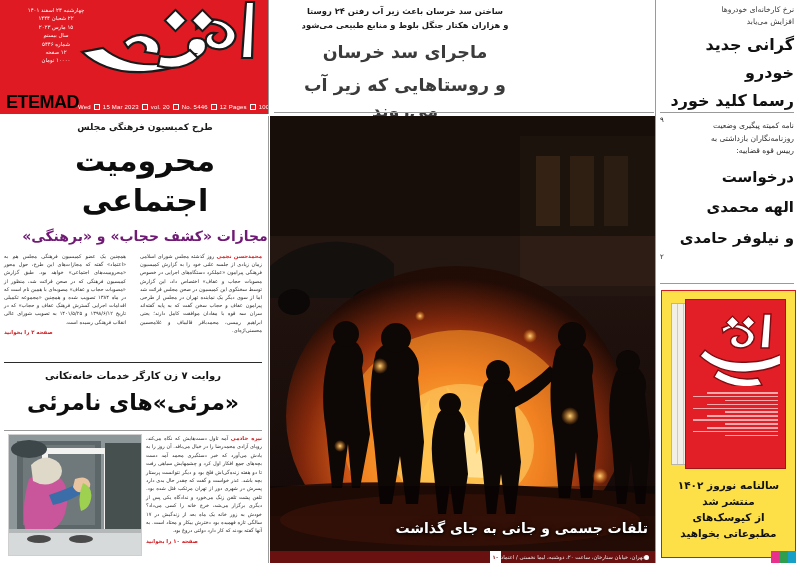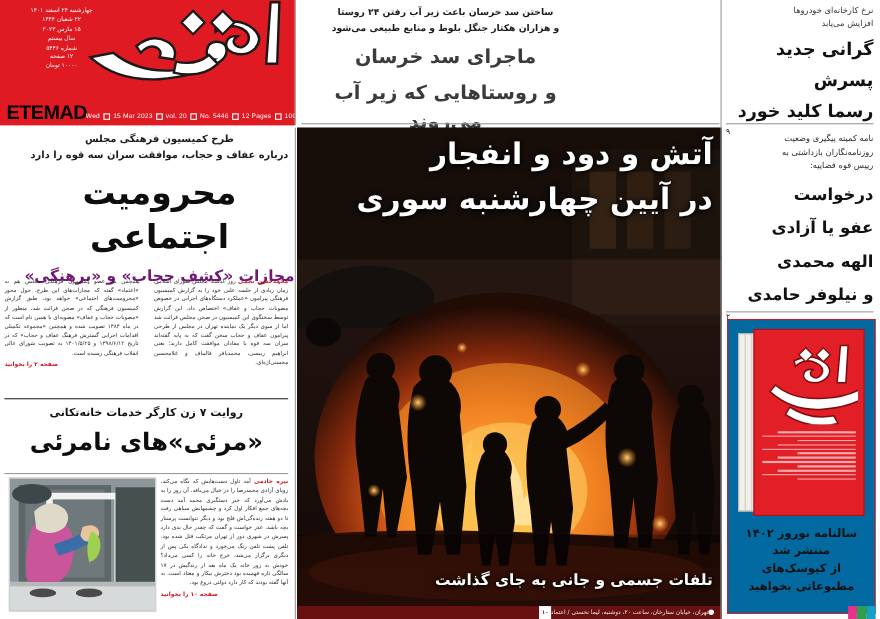--- a/index.html
+++ b/index.html
@@ -41,21 +41,21 @@
   .tr-head{font-size:16px;line-height:23px;font-weight:bold;color:#111;margin-top:5px;}
   .pagenum{font-size:7px;color:#222;margin-top:4px;}
 
   
   .right-2{position:absolute;left:660px;top:120px;width:134px;}
   .r2-kicker{font-size:7.6px;line-height:12.5px;color:#2e2e2e;}
   .r2-head{font-size:15px;line-height:22.5px;font-weight:bold;color:#111;margin-top:8px;}
 
   
   .adbox{position:absolute;left:661px;top:290px;width:133px;height:266px;
-         border:1.6px solid #d11a1f;background:#0369a1;}
+         border:1.6px solid #d11a1f;background:#fde047;}
   .ad-book{position:absolute;left:9px;top:8px;width:113px;height:170px;}
   .ad-pages{position:absolute;left:0;top:4px;width:22px;height:160px;background:#f2efe9;
             border:1px solid #b9b4ab;}
   .ad-pages:after{content:"";position:absolute;left:5px;top:0;width:1px;height:100%;background:#cfcac1;}
   .ad-pages:before{content:"";position:absolute;left:11px;top:0;width:1px;height:100%;background:#cfcac1;}
   .ad-cover{position:absolute;left:14px;top:0;width:99px;height:168px;background:#e21f26;
             border:1px solid #a11419;overflow:hidden;}
   .ad-cover .logo{position:absolute;left:6px;top:8px;width:88px;height:78px;}
   .ad-cover .logo svg{width:100%;height:100%;}
   .ad-cover .lines{position:absolute;left:7px;top:92px;width:85px;}
@@ -159,31 +159,30 @@
     <div class="kicker ctr">ساختن سد خرسان باعث زیر آب رفتن ۲۴ روستا</div>
     <div class="kicker ctr">و هزاران هکتار جنگل بلوط و منابع طبیعی می‌شود</div>
     <div class="tc-head ctr">ماجرای سد خرسان</div>
     <div class="tc-head ctr">و روستاهایی که زیر آب می‌روند</div>
   </div>
 
   <div class="top-right rtl">
     <div class="tr-kicker">نرخ کارخانه‌ای خودروها</div>
     <div class="tr-kicker">افزایش می‌یابد</div>
     <div class="tr-head">گرانی جدید</div>
-    <div class="tr-head">پسرش</div>
+    <div class="tr-head">خودرو</div>
     <div class="tr-head">رسما کلید خورد</div>
     <div class="pagenum" style="text-align:left">۹</div>
   </div>
 
   <div class="right-2 rtl">
     <div class="r2-kicker">نامه کمیته پیگیری وضعیت</div>
     <div class="r2-kicker">روزنامه‌نگاران بازداشتی به</div>
     <div class="r2-kicker">رییس قوه قضاییه:</div>
     <div class="r2-head">درخواست</div>
-    <div class="r2-head">عفو یا آزادی</div>
     <div class="r2-head">الهه محمدی</div>
     <div class="r2-head">و نیلوفر حامدی</div>
     <div class="pagenum" style="text-align:left">۲</div>
   </div>
 
   <div class="adbox">
     <div class="ad-book">
       <div class="ad-pages"></div>
       <div class="ad-cover">
         <div class="logo">
@@ -224,21 +223,20 @@
     </div>
     <div class="ad-flag">
       <span style="background:#16a0c8"></span>
         <span style="background:#2f9e4f"></span>
         <span style="background:#e8318a"></span>
     </div>
   </div>
 
   <div class="left-col rtl">
     <div class="lc-kicker">طرح کمیسیون فرهنگی مجلس</div>
-    <div class="lc-kicker">درباره عفاف و حجاب، موافقت سران سه قوه را دارد</div>
     <div class="lc-head">محرومیت اجتماعی</div>
     <div class="lc-sub">مجازات «کشف حجاب» و «برهنگی»</div>
   </div>
 
   <div class="body2">
     <div class="bcol r">
       <span class="byline">محمدحسن نجمی</span>
       <span>روز گذشته مجلس شورای اسلامی زمان زیادی از جلسه علنی خود را به گزارش کمیسیون فرهنگی پیرامون «عملکرد دستگاه‌های اجرایی در خصوص مصوبات حجاب و عفاف» اختصاص داد، این گزارش توسط سخنگوی این کمیسیون در صحن مجلس قرائت شد اما از سوی دیگر یک نماینده تهران در مجلس از طرحی پیرامون عفاف و حجاب سخن گفت که به پایه گفته‌اند سران سه قوه با مفادان موافقت کامل دارند؛ یعنی ابراهیم رییسی، محمدباقر قالیباف و غلامحسین محسنی‌اژه‌ای.</span>
     </div>
     <div class="bcol l">
@@ -361,24 +359,20 @@
         <circle cx="70" cy="330" r="6" fill="url(#emberG)"></circle>
         <circle cx="330" cy="360" r="8" fill="url(#emberG)"></circle>
         <circle cx="150" cy="200" r="5" fill="url(#emberG)"></circle>
       </g>
 
       <rect width="386" height="447" fill="none"></rect>
       <rect x="0" y="0" width="386" height="120" fill="#000" opacity=".34"></rect>
       <rect x="0" y="370" width="386" height="77" fill="#000" opacity=".30"></rect>
     </svg>
 
-    <div class="mp-head">
-      <div>آتش و دود و انفجار</div>
-      <div>در آیین چهارشنبه سوری</div>
-    </div>
 
     <div class="mp-cap">
       <div>تلفات جسمی و جانی به جای گذاشت</div>
     </div>
 
     <div class="mp-credit">
       <span class="dot"></span><span>تهران، خیابان ستارخان، ساعت ۲۰، دوشنبه، لیما نخستی / اعتماد</span><span class="pg">۱۰</span>
     </div>
   </div>
 

